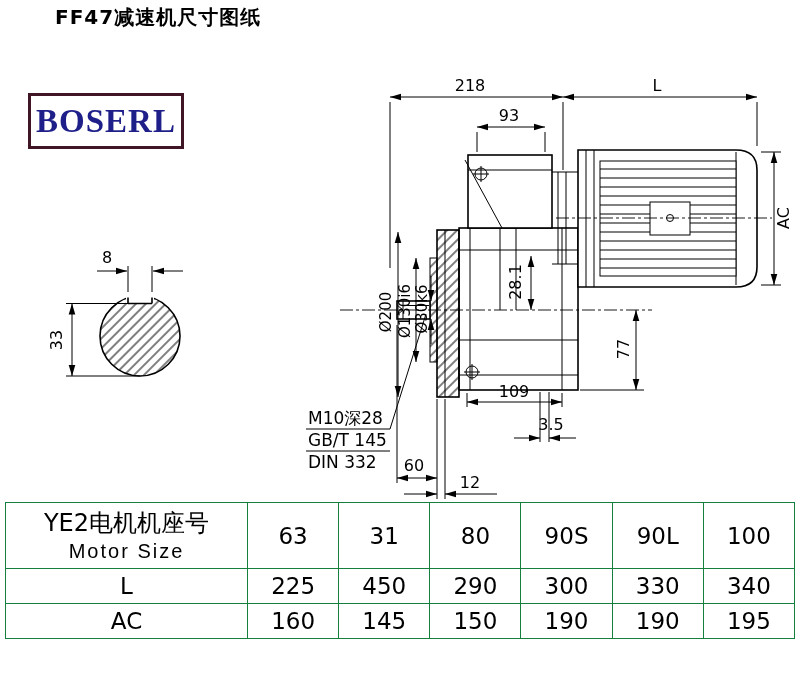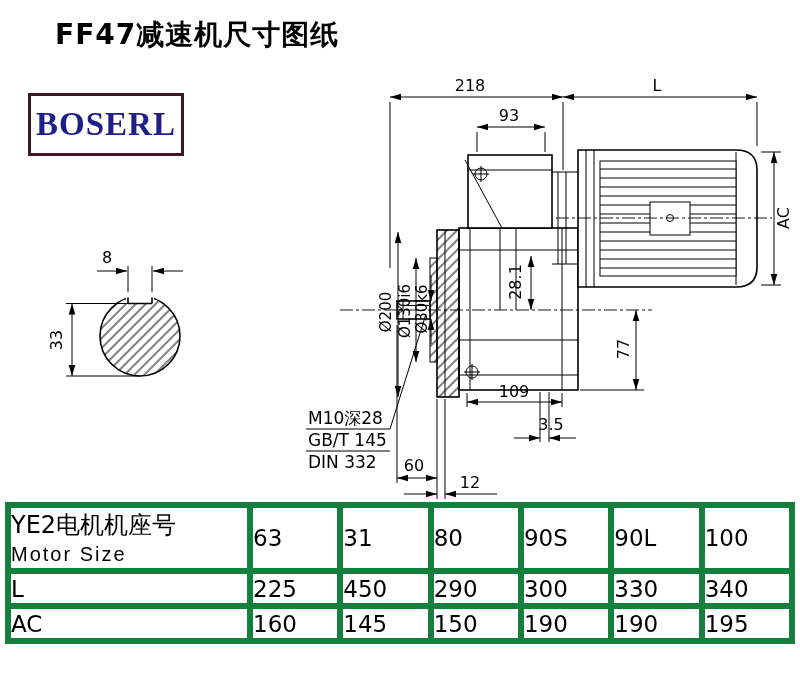--- a/index.html
+++ b/index.html
@@ -1,33 +1,33 @@
 <!DOCTYPE html>
 <html><head>
 <meta charset="utf-8">
 <style>
   *{margin:0;padding:0;box-sizing:border-box}
   html,body{width:800px;height:676px;background:#fff;overflow:hidden}
   body{position:relative;font-family:"DejaVu Sans",sans-serif;color:#000}
-  .title{position:absolute;left:55px;top:16px;font-size:28px;font-weight:bold;letter-spacing:1px;white-space:nowrap}
-  .logo{position:absolute;left:28px;top:93px;width:156px;height:63px;border:3px solid #401626;
+  .title{position:absolute;left:55px;top:4px;font-size:20px;font-weight:bold;letter-spacing:1px;white-space:nowrap}
+  .logo{position:absolute;left:28px;top:93px;width:156px;height:56px;border:3px solid #401626;
         color:#1f1f8a;font-family:"Liberation Serif",serif;font-weight:bold;font-size:33px;
         display:flex;align-items:center;justify-content:center;letter-spacing:1px;background:#fff}
   svg.drawing{position:absolute;left:0;top:0}
   .s1{stroke:#000;stroke-width:1}
   .s2{stroke:#000;stroke-width:1.6}
   .nf{fill:none}
   .wf{fill:#fff}
   .hf{fill:url(#hatch)}
   .cl{stroke:#000;stroke-width:.9;fill:none;stroke-dasharray:13 3 3 3}
   .dt{font-size:16px;fill:#000;font-family:"DejaVu Sans",sans-serif}
   .dt2{font-size:15px;fill:#000;font-family:"DejaVu Sans",sans-serif}
   .nt{font-size:17px;fill:#000;font-family:"DejaVu Sans",sans-serif}
   table.dims{position:absolute;left:5px;top:502px;width:790px;border-collapse:collapse;table-layout:fixed;background:#fff}
-  table.dims td{border:6px solid #15803d;text-align:left;vertical-align:middle;font-size:23px}
+  table.dims td{border:1px solid #15803d;text-align:center;vertical-align:middle;font-size:23px}
   tr.hdr td{height:66px}
   tr.r td{height:35px}
   td.c0{width:242px}
   .hcn{font-size:24px;line-height:1.3}
   .hen{font-size:20px;font-family:Liberation Sans, sans-serif;letter-spacing:2px;line-height:1.2}
 </style>
 </head>
 <body>
 
 <div class="title">FF47减速机尺寸图纸</div>

